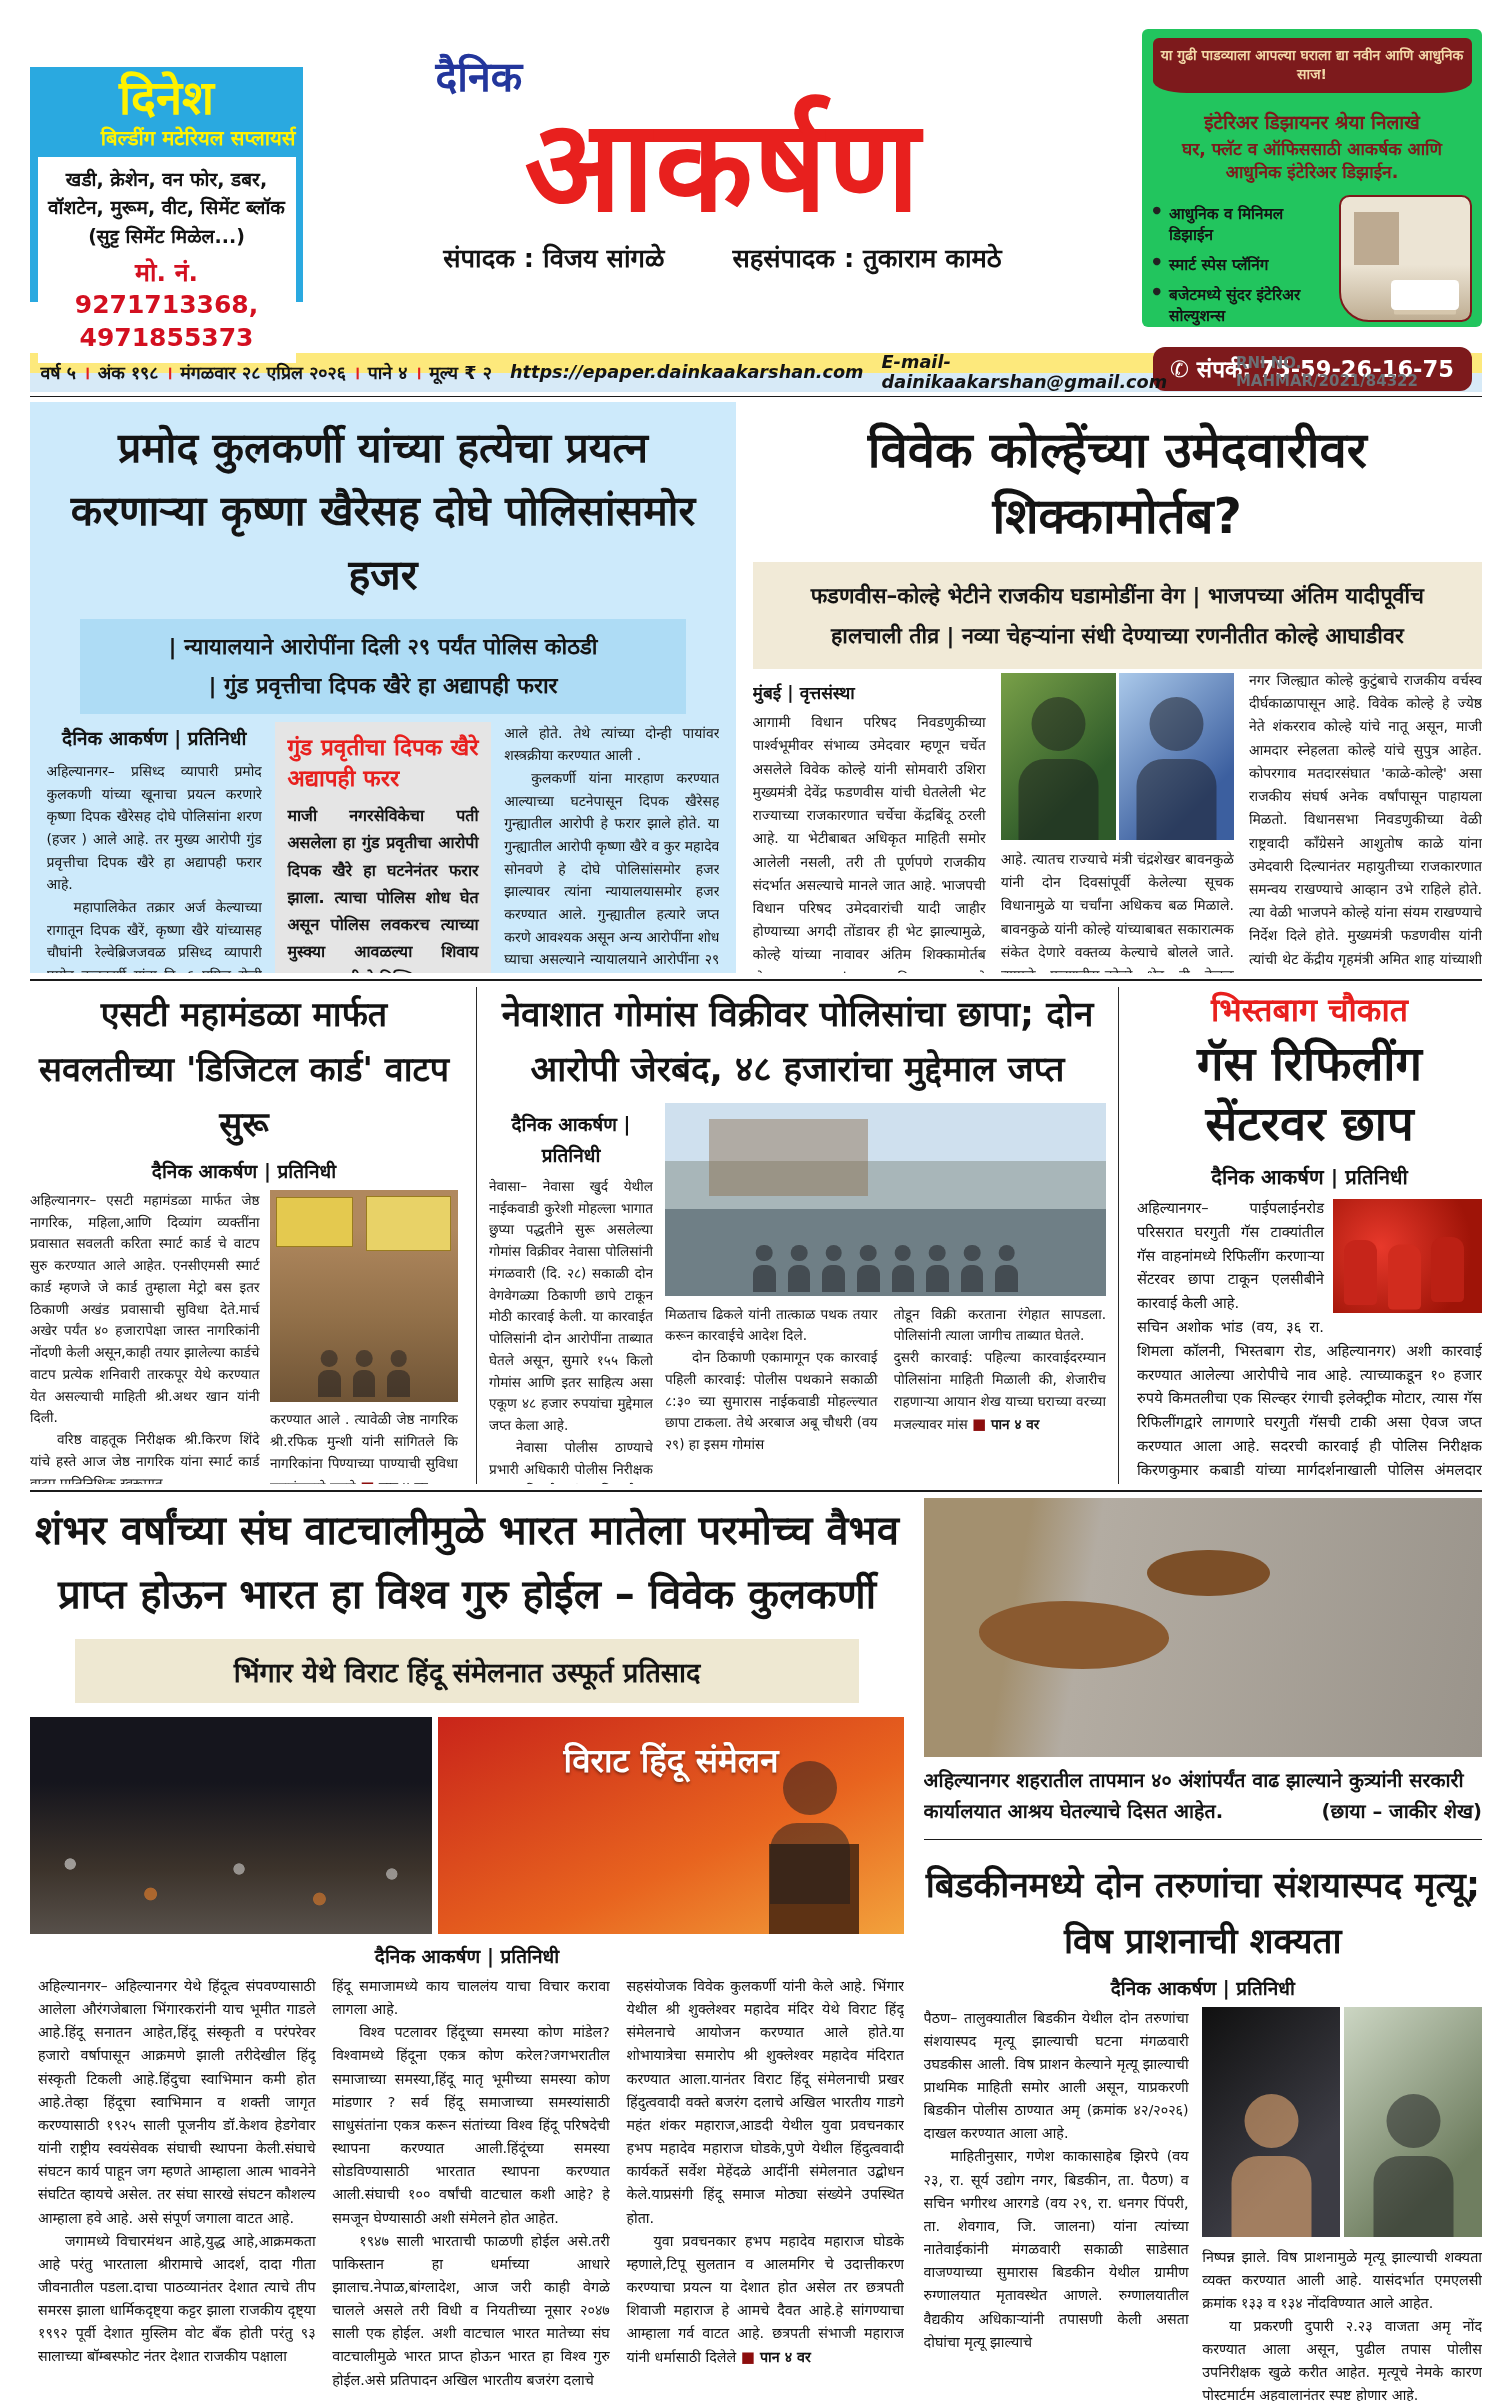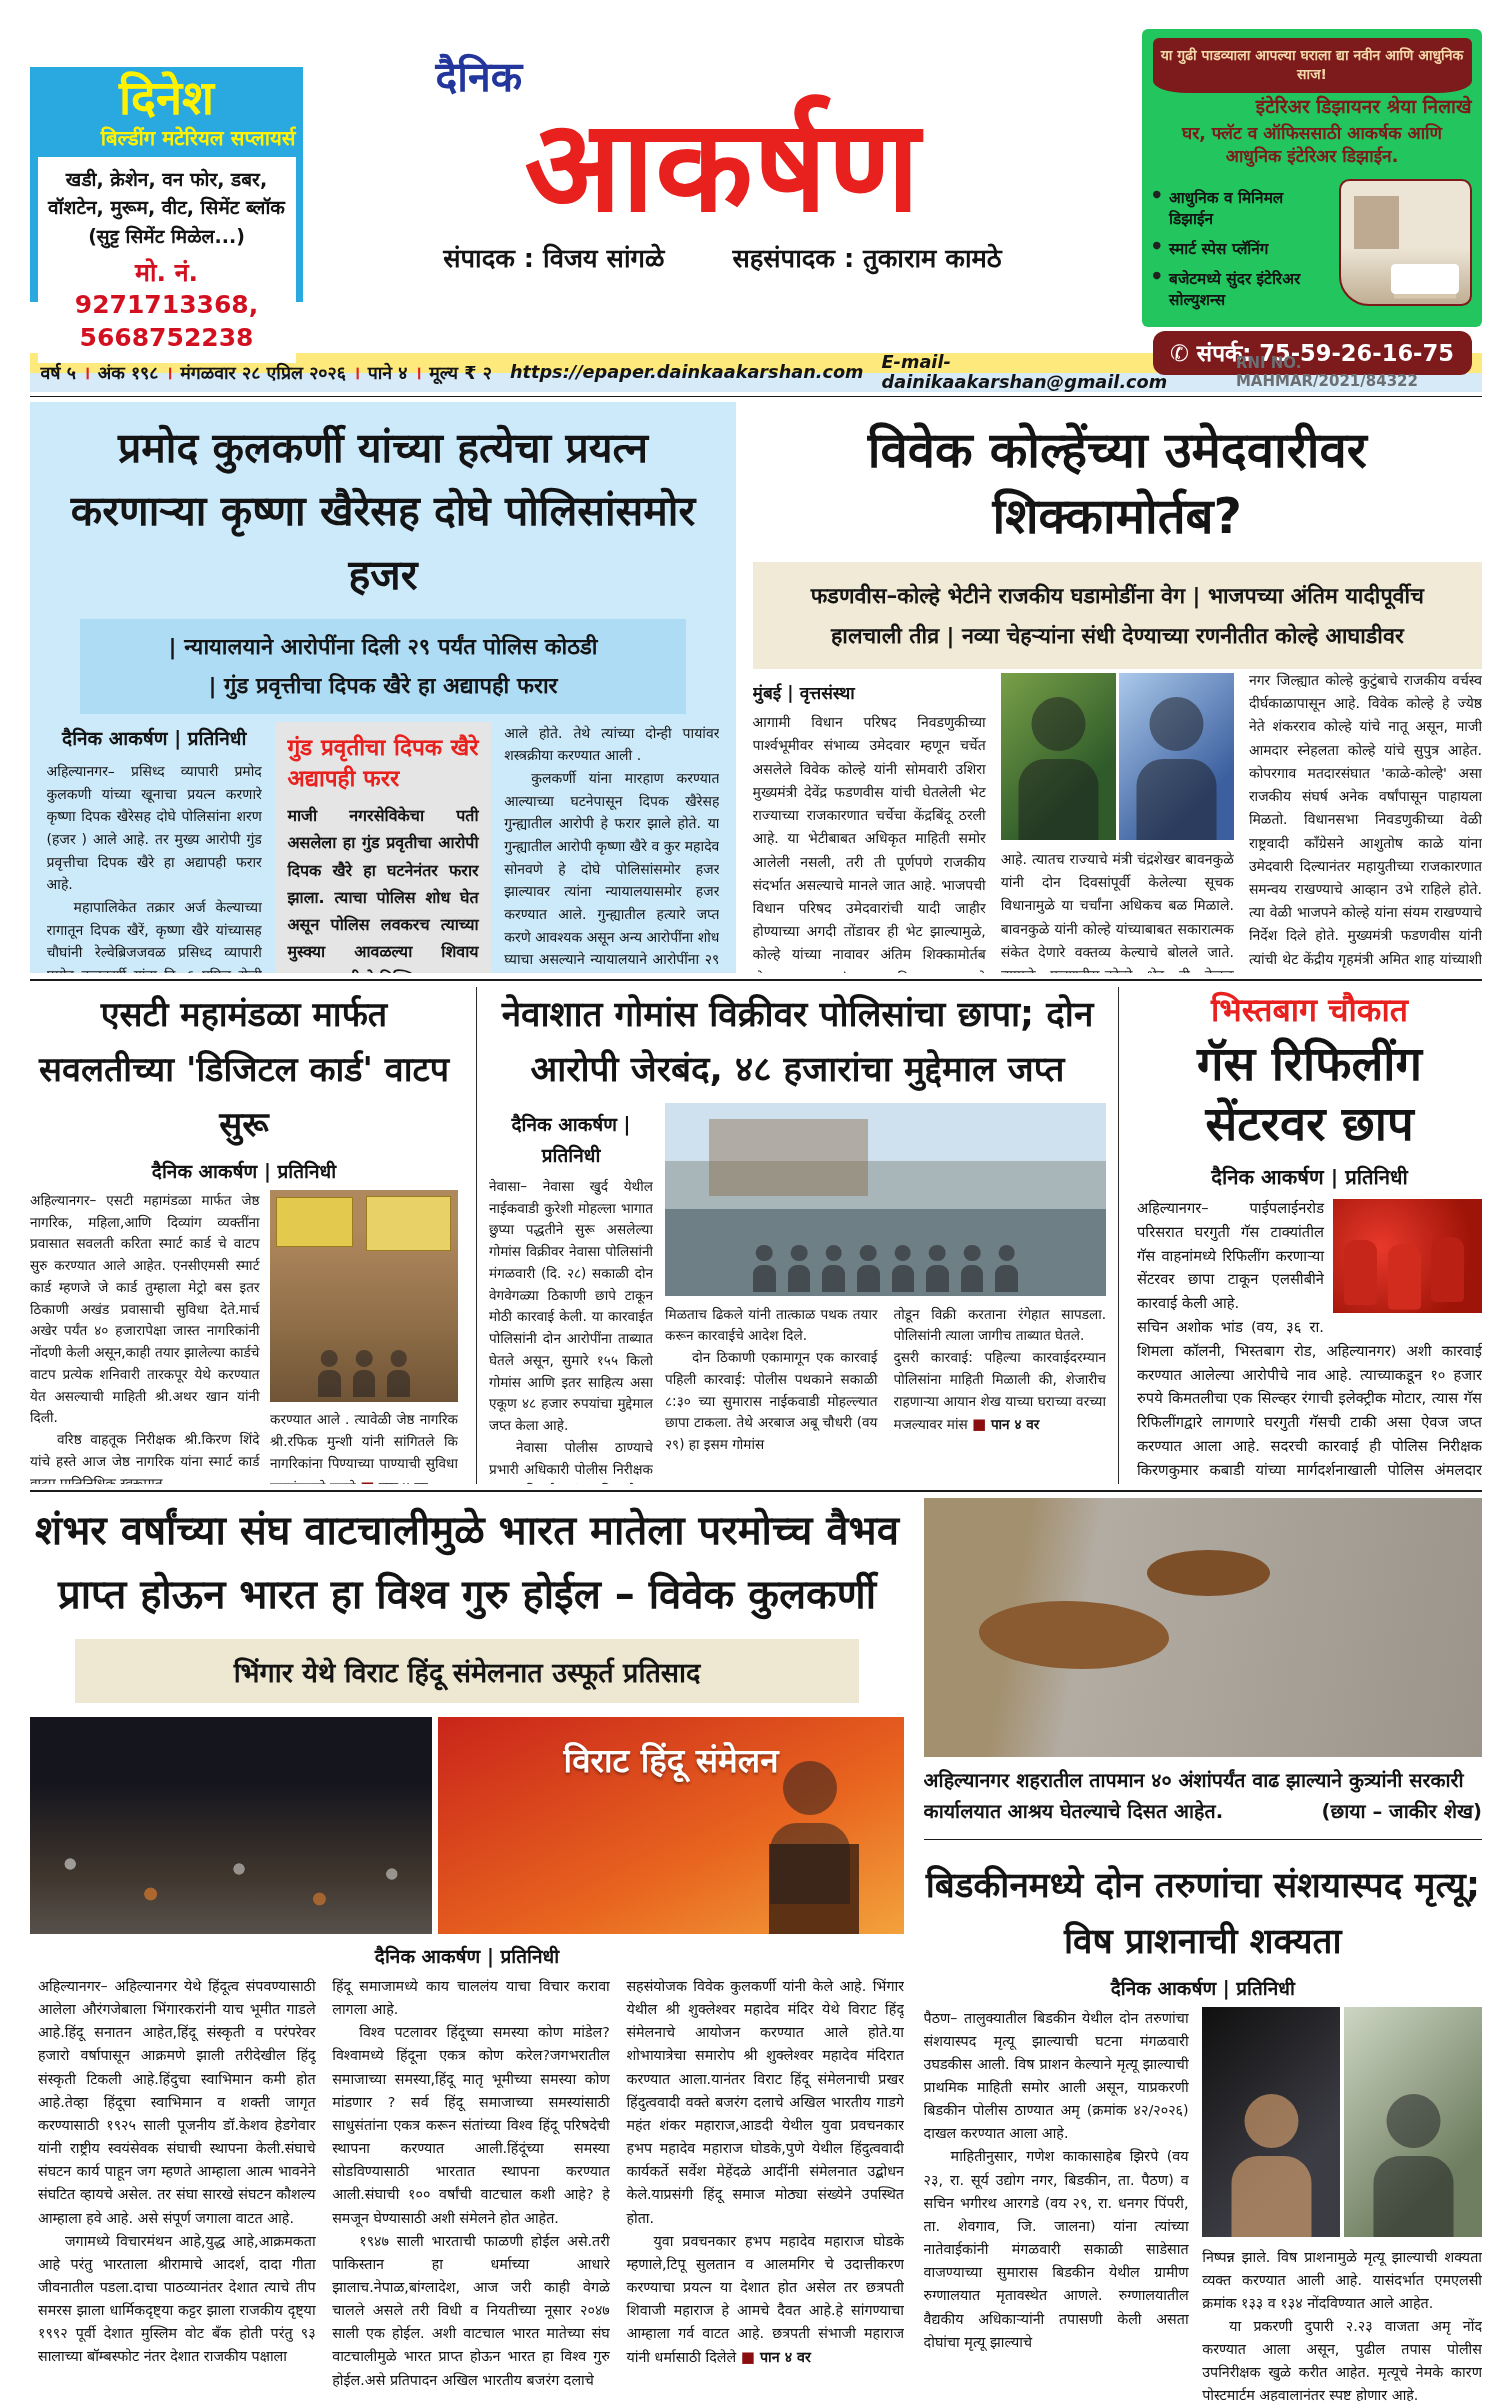--- a/index.html
+++ b/index.html
@@ -16,21 +16,21 @@
   .ad-left-items { font-size:19px; font-weight:700; line-height:1.45; }
   .ad-left-note { font-size:19px; font-weight:700; margin-top:1.5px; }
   .ad-left-phone { color:#d31020; font-size:25px; font-weight:800; margin-top:7.5px; line-height:1.3; }
   .masthead { flex:1; text-align:center; position:relative; padding-top:27px; }
   .mh-prefix { color:#23369c; font-size:41px; font-weight:800; text-align:left; margin-left:113px; }
   .mh-title { color:#e8201e; font-size:127px; font-weight:800; line-height:1.0; letter-spacing:0.8px; }
   .mh-editors { display:flex; justify-content:center; gap:68px; font-size:25.6px; font-weight:800; margin-top:10.5px; }
   .ad-right { width:340px; margin-top:9px; height:298px; background:#22c55e; border-radius:6px; padding:9px 10.5px; }
   .ad-banner { background:#7d1a1c; color:#f2d7a7; font-size:14px; font-weight:700; text-align:center;
                padding:7.5px 6px 9.8px; border-radius:6px 6px 34px 34px / 6px 6px 12px 12px; }
-  .ad-h1 { color:#7d1a1c; font-size:19px; font-weight:800; text-align:right; margin-top:0; }
+  .ad-h1 { color:#7d1a1c; font-size:19px; font-weight:800; text-align:center; margin-top:16px; }
   .ad-h2 { color:#7d1a1c; font-size:17.3px; font-weight:800; text-align:center; margin-top:3px; line-height:1.35; }
   .ad-body { display:flex; gap:7.5px; margin-top:10.5px; }
   .ad-bullets { flex:1; list-style:none; font-size:15.4px; font-weight:700; margin-top:7.5px; }
   .ad-bullets li { margin-bottom:9px; padding-left:16.6px; position:relative; }
   .ad-bullets li::before { content:"●"; position:absolute; left:0; top:1.5px; font-size:9.8px; color:#222; }
   .ad-photo { width:133px; height:127px; border-radius:10.5px 10.5px 10.5px 30px; background:linear-gradient(#ece4d4 55%,#bfae93);
               position:relative; overflow:hidden; border:2.3px solid #7d1a1c; }
   .ad-photo::before { content:""; position:absolute; left:13.6px; top:15px; width:45px; height:53px; background:#8d6f4d; opacity:.5; }
   .ad-photo::after { content:""; position:absolute; right:10.5px; bottom:10.5px; width:68px; height:30px; background:#fff; border-radius:4.5px; box-shadow:0 7.5px 0 -3px #d6c7ad; }
   .ad-contact { background:#7d1a1c; color:#fff; font-size:22.6px; font-weight:800; text-align:center;
@@ -147,21 +147,21 @@
 
 <div class="page">
 
   <div class="header">
     <div class="ad-left">
       <div class="ad-left-title">दिनेश</div>
       <div class="ad-left-sub">बिल्डींग मटेरियल सप्लायर्स</div>
       <div class="ad-left-box">
         <div class="ad-left-items">खडी, क्रेशेन, वन फोर, डबर, वॉशटेन, मुरूम, वीट, सिमेंट ब्लॉक</div>
         <div class="ad-left-note">(सुट्ट सिमेंट मिळेल...)</div>
-        <div class="ad-left-phone"><span>मो. नं.</span> <span>9271713368, 5668752238</span></div>
+        <div class="ad-left-phone"><span>मो. नं.</span> <span>9271713368, 4971855373</span></div>
       </div>
     </div>
 
     <div class="masthead">
       <div class="mh-prefix">दैनिक</div>
       <div class="mh-title">आकर्षण</div>
       <div class="mh-editors">
         <span>संपादक : विजय सांगळे</span>
         <span>सहसंपादक : तुकाराम कामठे</span>
       </div>

